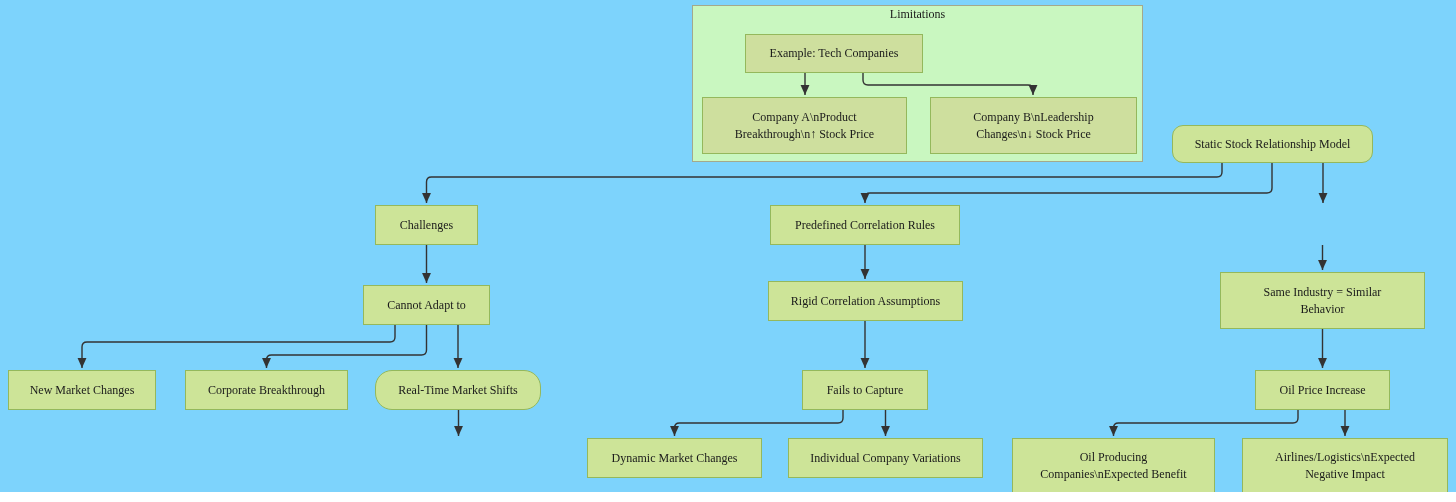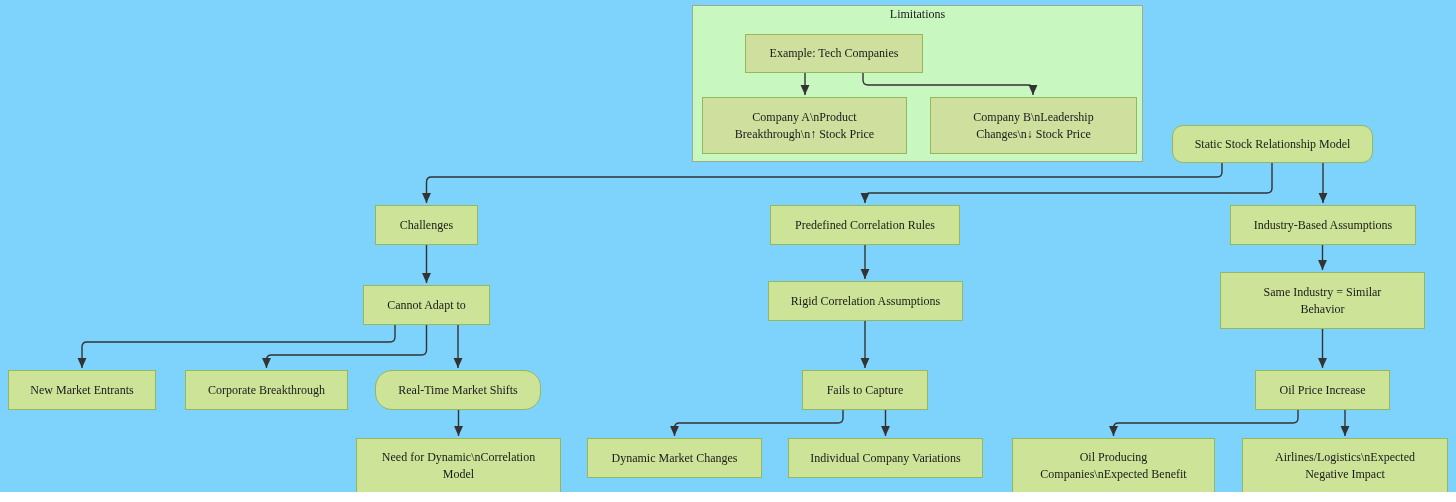--- a/index.html
+++ b/index.html
@@ -91,35 +91,32 @@
   <div class="node in-cluster" style="left:745px; top:34px; width:178px; height:39px;">Example: Tech Companies</div>
   <div class="node in-cluster" style="left:702px; top:97px; width:205px; height:57px;">Company A\nProduct
 Breakthrough\n↑ Stock Price</div>
   <div class="node in-cluster" style="left:930px; top:97px; width:207px; height:57px;">Company B\nLeadership
 Changes\n↓ Stock Price</div>
 
   <div class="node" style="left:1172px; top:125px; width:201px; height:38px;border-radius:11px;">Static Stock Relationship Model</div>
 
   <div class="node" style="left:375px; top:205px; width:103px; height:40px;">Challenges</div>
   <div class="node" style="left:770px; top:205px; width:190px; height:40px;">Predefined Correlation Rules</div>
-  <div class="node" style="left:1230px; top:205px; width:186px; height:40px;">Industry-Based Assumptions</div>
 
   <div class="node" style="left:363px; top:285px; width:127px; height:40px;">Cannot Adapt to</div>
   <div class="node" style="left:768px; top:281px; width:195px; height:40px;">Rigid Correlation Assumptions</div>
   <div class="node" style="left:1220px; top:272px; width:205px; height:57px;">Same Industry = Similar
 Behavior</div>
 
-  <div class="node" style="left:8px; top:370px; width:148px; height:40px;">New Market Entrants</div>
+  <div class="node" style="left:8px; top:370px; width:148px; height:40px;">New Market Changes</div>
   <div class="node" style="left:185px; top:370px; width:163px; height:40px;">Corporate Breakthrough</div>
   <div class="node" style="left:375px; top:370px; width:166px; height:40px;border-radius:17px;">Real-Time Market Shifts</div>
   <div class="node" style="left:802px; top:370px; width:126px; height:40px;">Fails to Capture</div>
   <div class="node" style="left:1255px; top:370px; width:135px; height:40px;">Oil Price Increase</div>
 
-  <div class="node" style="left:356px; top:438px; width:205px; height:56px;">Need for Dynamic\nCorrelation
-Model</div>
   <div class="node" style="left:587px; top:438px; width:175px; height:40px;">Dynamic Market Changes</div>
   <div class="node" style="left:788px; top:438px; width:195px; height:40px;">Individual Company Variations</div>
   <div class="node" style="left:1012px; top:438px; width:203px; height:56px;">Oil Producing
 Companies\nExpected Benefit</div>
   <div class="node" style="left:1242px; top:438px; width:206px; height:56px;">Airlines/Logistics\nExpected
 Negative Impact</div>
 
 </div>
 
 </body></html>

